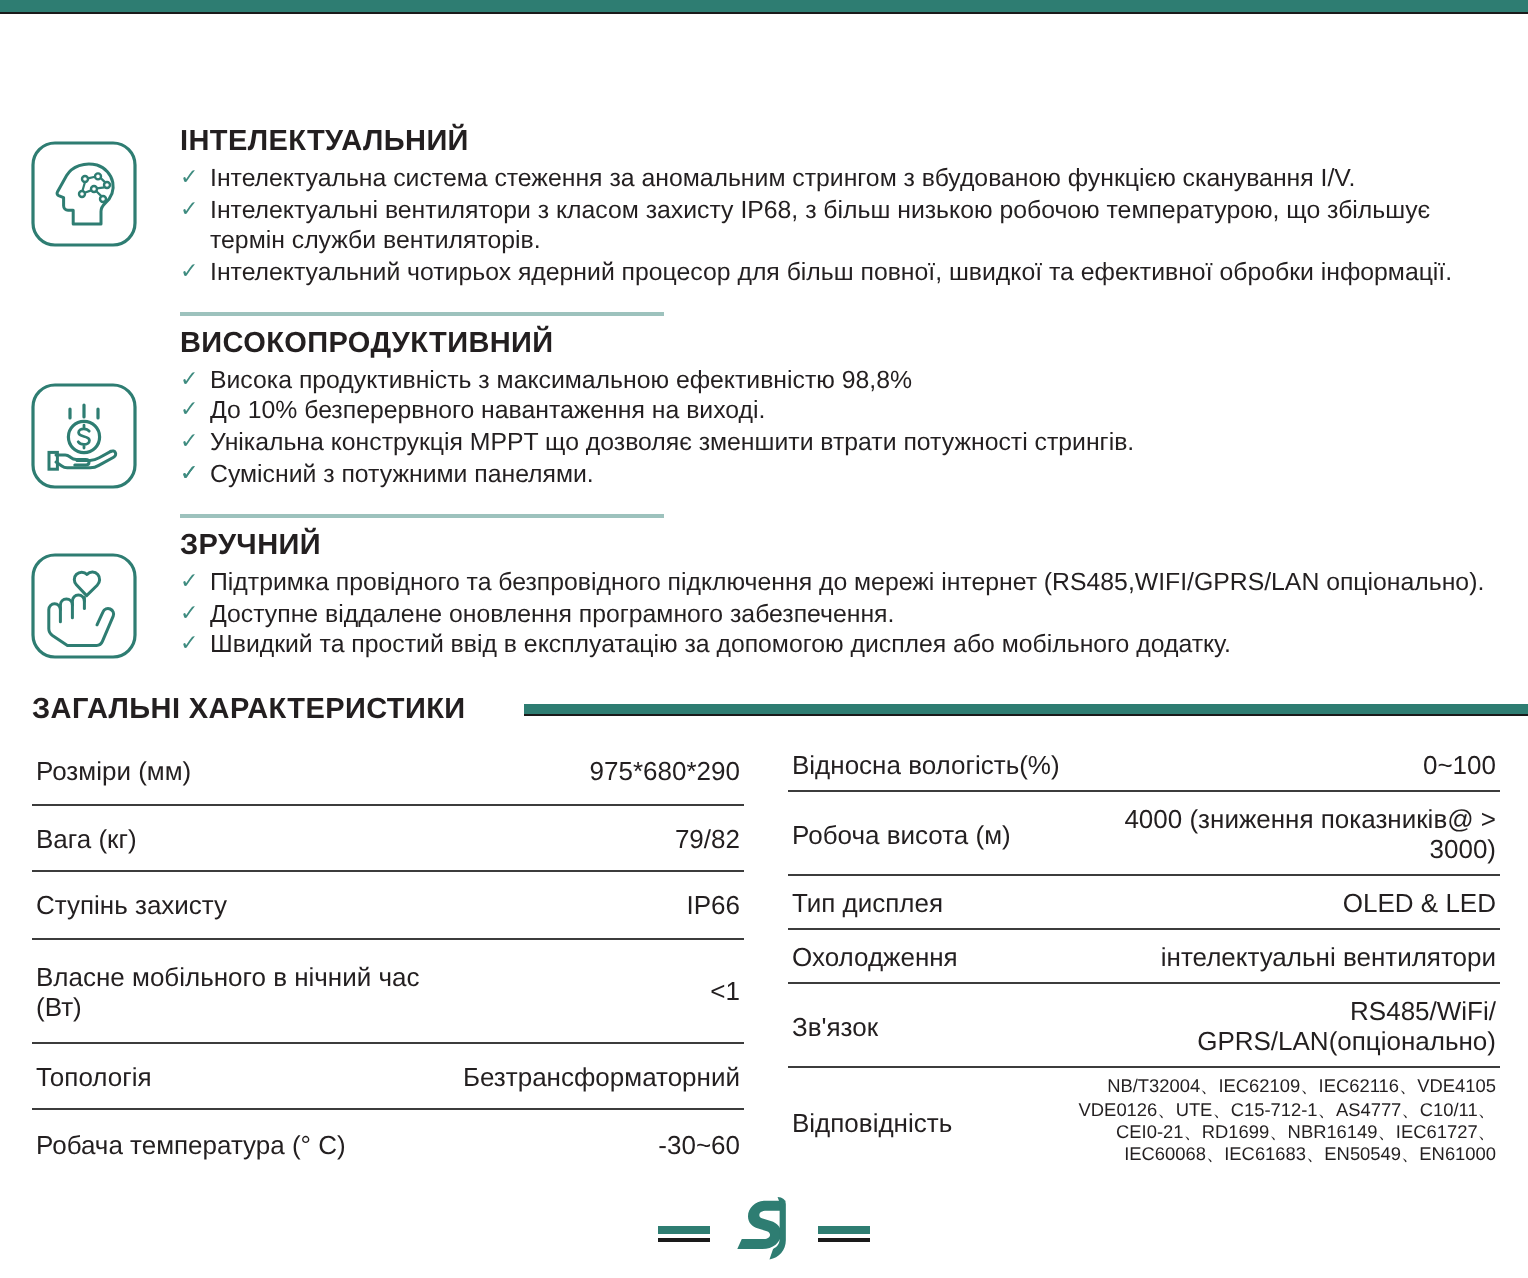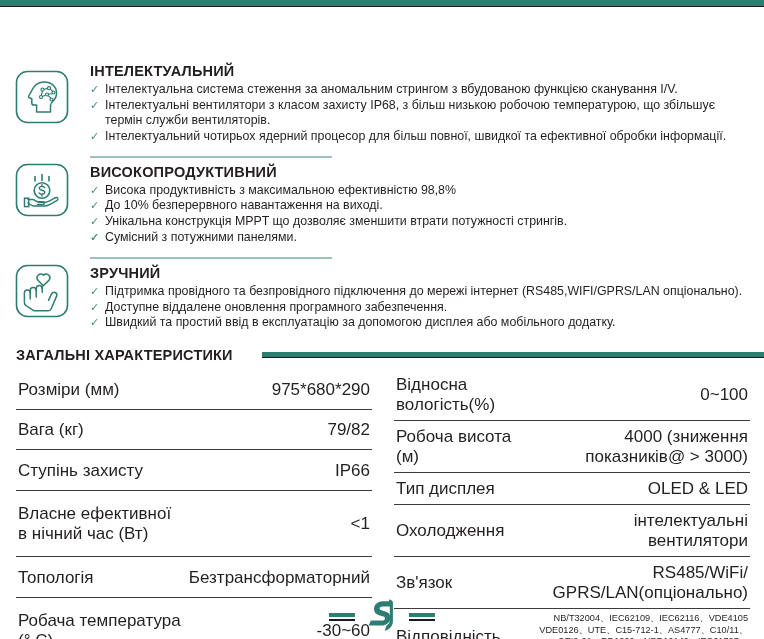--- a/index.html
+++ b/index.html
@@ -31,21 +31,21 @@
   
   .features {
     padding: 8px 10px 0 14px;
     margin-top: 48px;
   }
   .feature {
     display: flex;
     align-items: flex-start;
     position: relative;
   }
-  .feature + .feature { margin-top: 11px; }
+  .feature + .feature { margin-top: 11px; align-items: flex-end; }
 
   .icon-col {
     width: 62px;
     flex: 0 0 62px;
     padding-top: 6px;
     display: flex;
     justify-content: flex-start;
   }
   .icon-box {
     width: 56px;
@@ -129,21 +129,21 @@
     gap: 22px;
   }
   .tbl {
     flex: 1 1 50%;
     border-collapse: collapse;
     table-layout: fixed;
   }
   .tbl tr { }
   .tbl td {
     border-top: 1px solid #3c3c3c;
-    font-size: 17px;
+    font-size: 13px;
     padding: 6px 2px 5px 2px;
     vertical-align: middle;
     color: #231f20;
   }
   .tbl tr:first-child td { border-top: none; }
   .tbl td.k {
     text-align: left;
     width: 56%;
   }
   .tbl td.v {
@@ -285,21 +285,21 @@
       </tr>
       <tr>
         <td class="k">Вага (кг)</td>
         <td class="v">79/82</td>
       </tr>
       <tr>
         <td class="k">Ступінь захисту</td>
         <td class="v">IP66</td>
       </tr>
       <tr>
-        <td class="k">Власне ефективної в нічний час (Вт)</td>
+        <td class="k">Власне мобільного в нічний час (Вт)</td>
         <td class="v">&lt;1</td>
       </tr>
       <tr>
         <td class="k">Топологія</td>
         <td class="v">Безтрансформаторний</td>
       </tr>
       <tr>
         <td class="k">Робача температура (° C)</td>
         <td class="v">-30~60</td>
       </tr>

